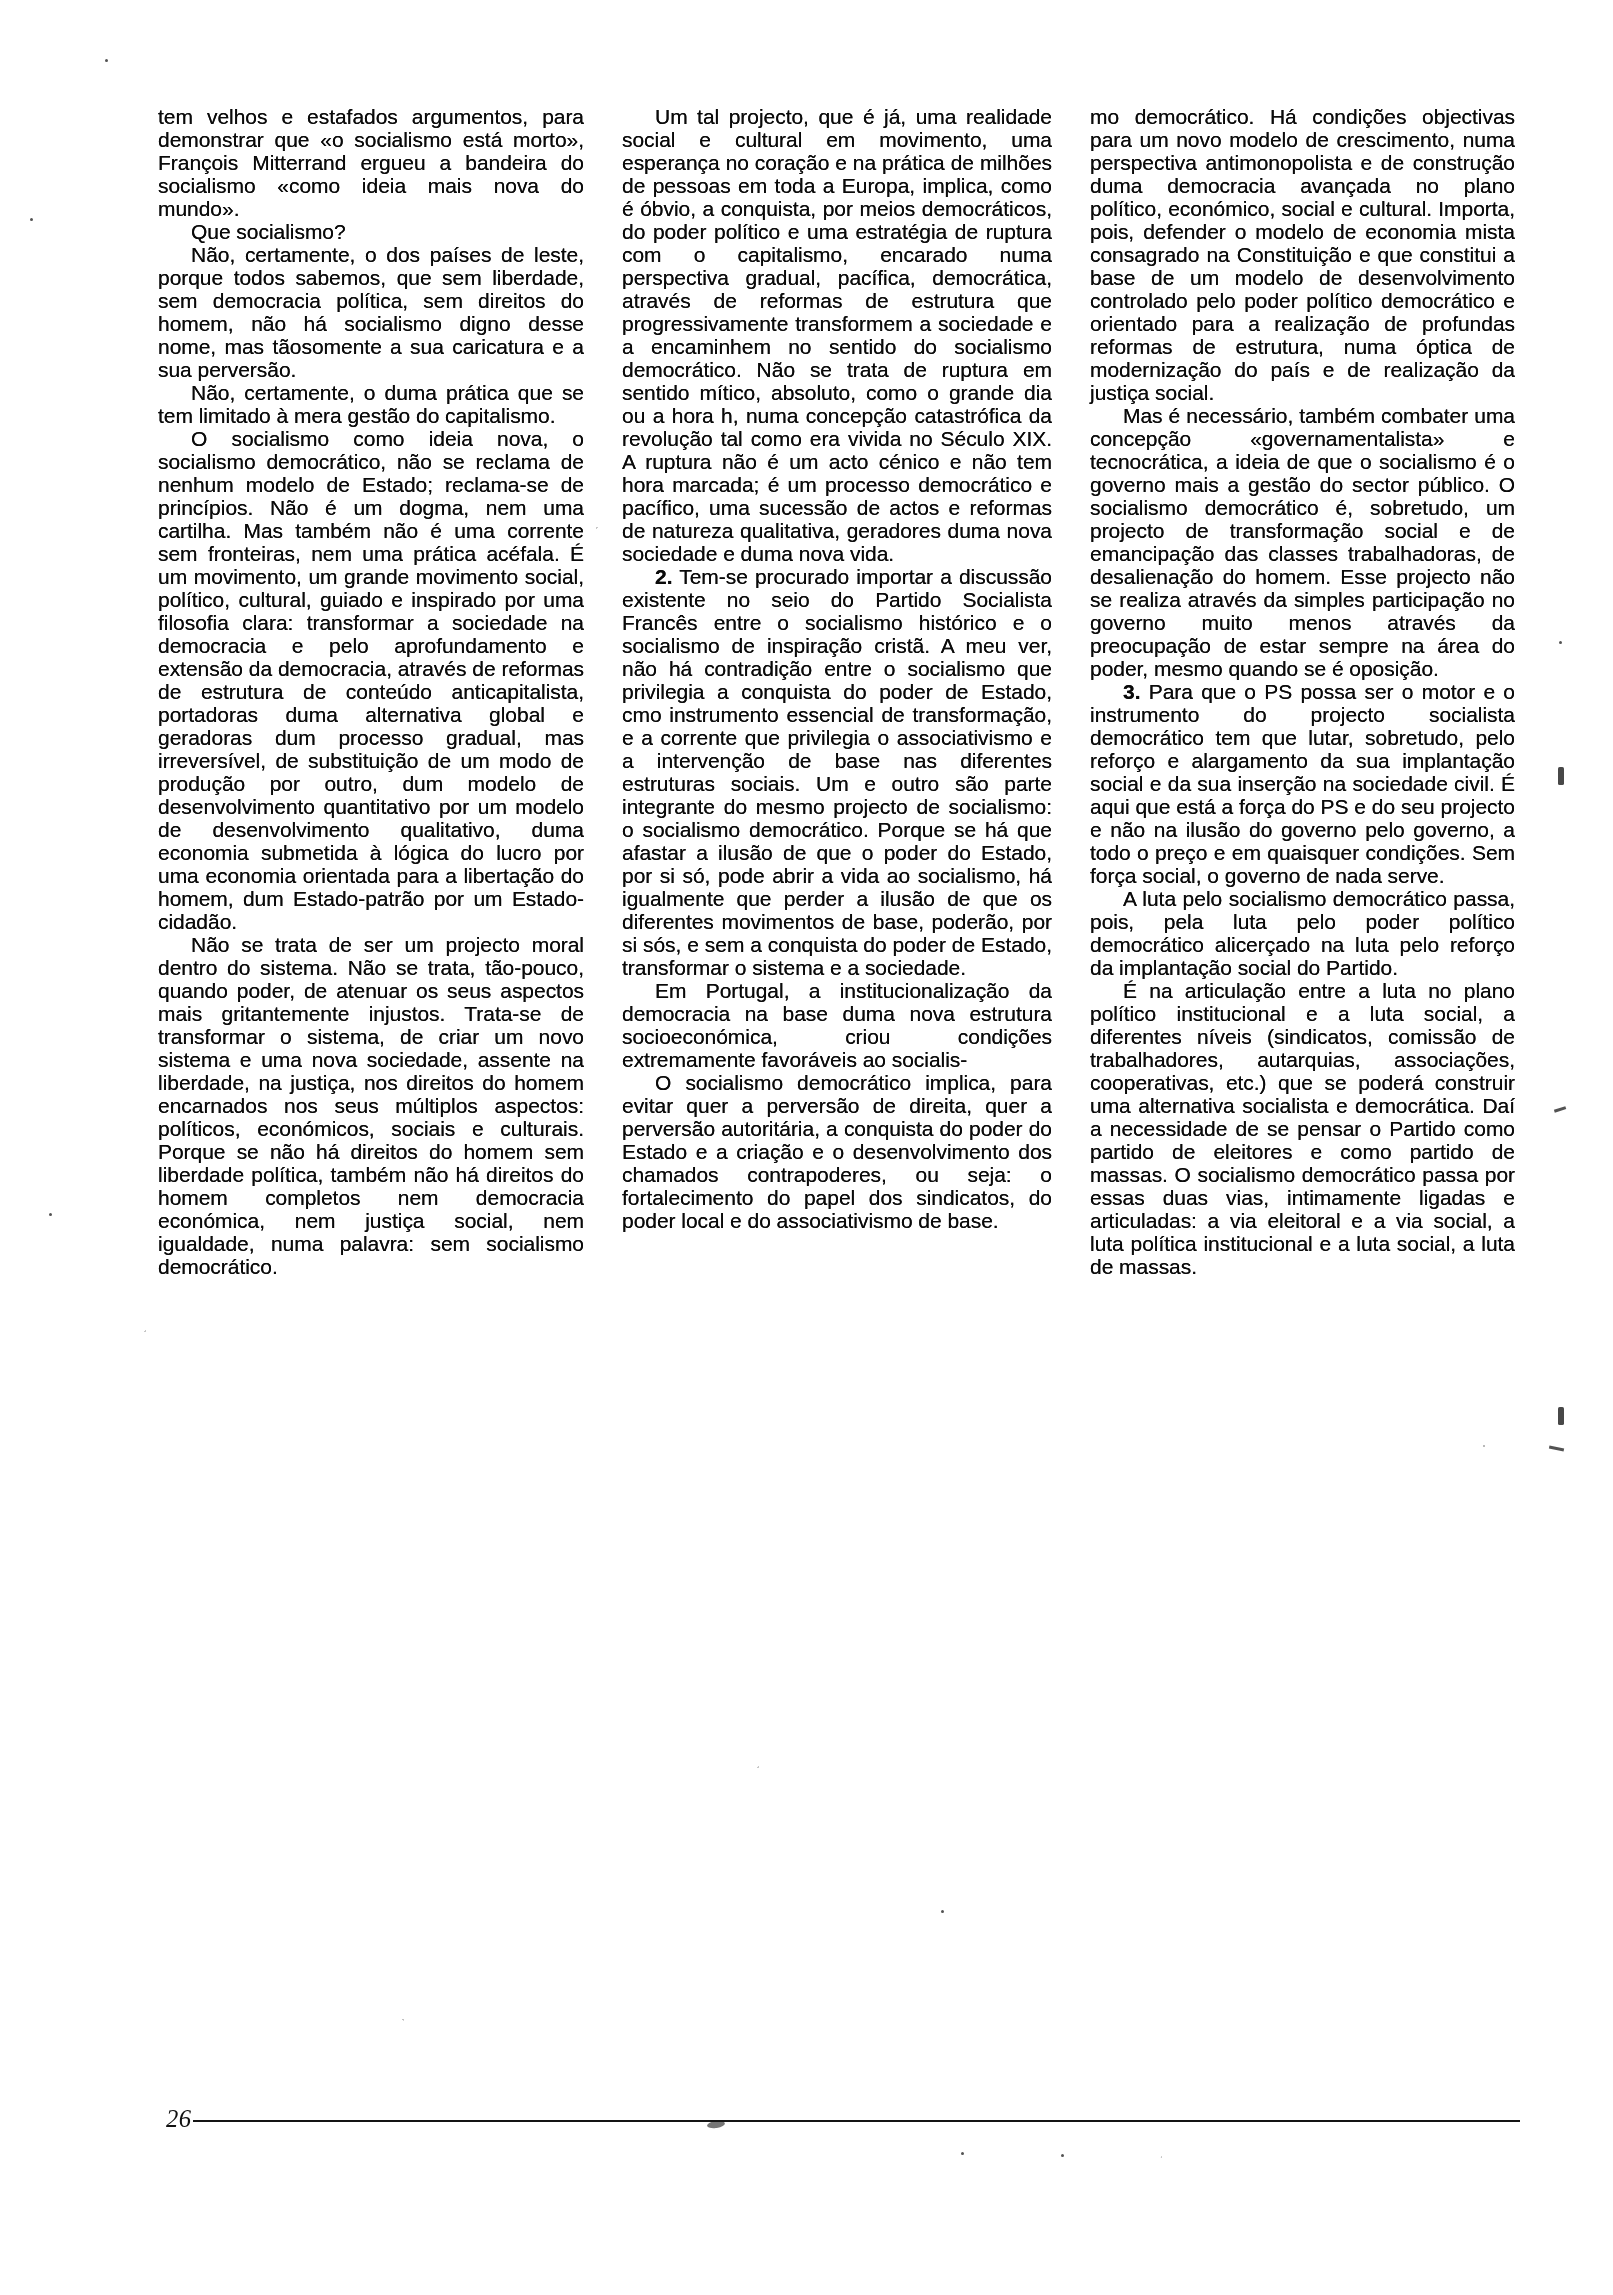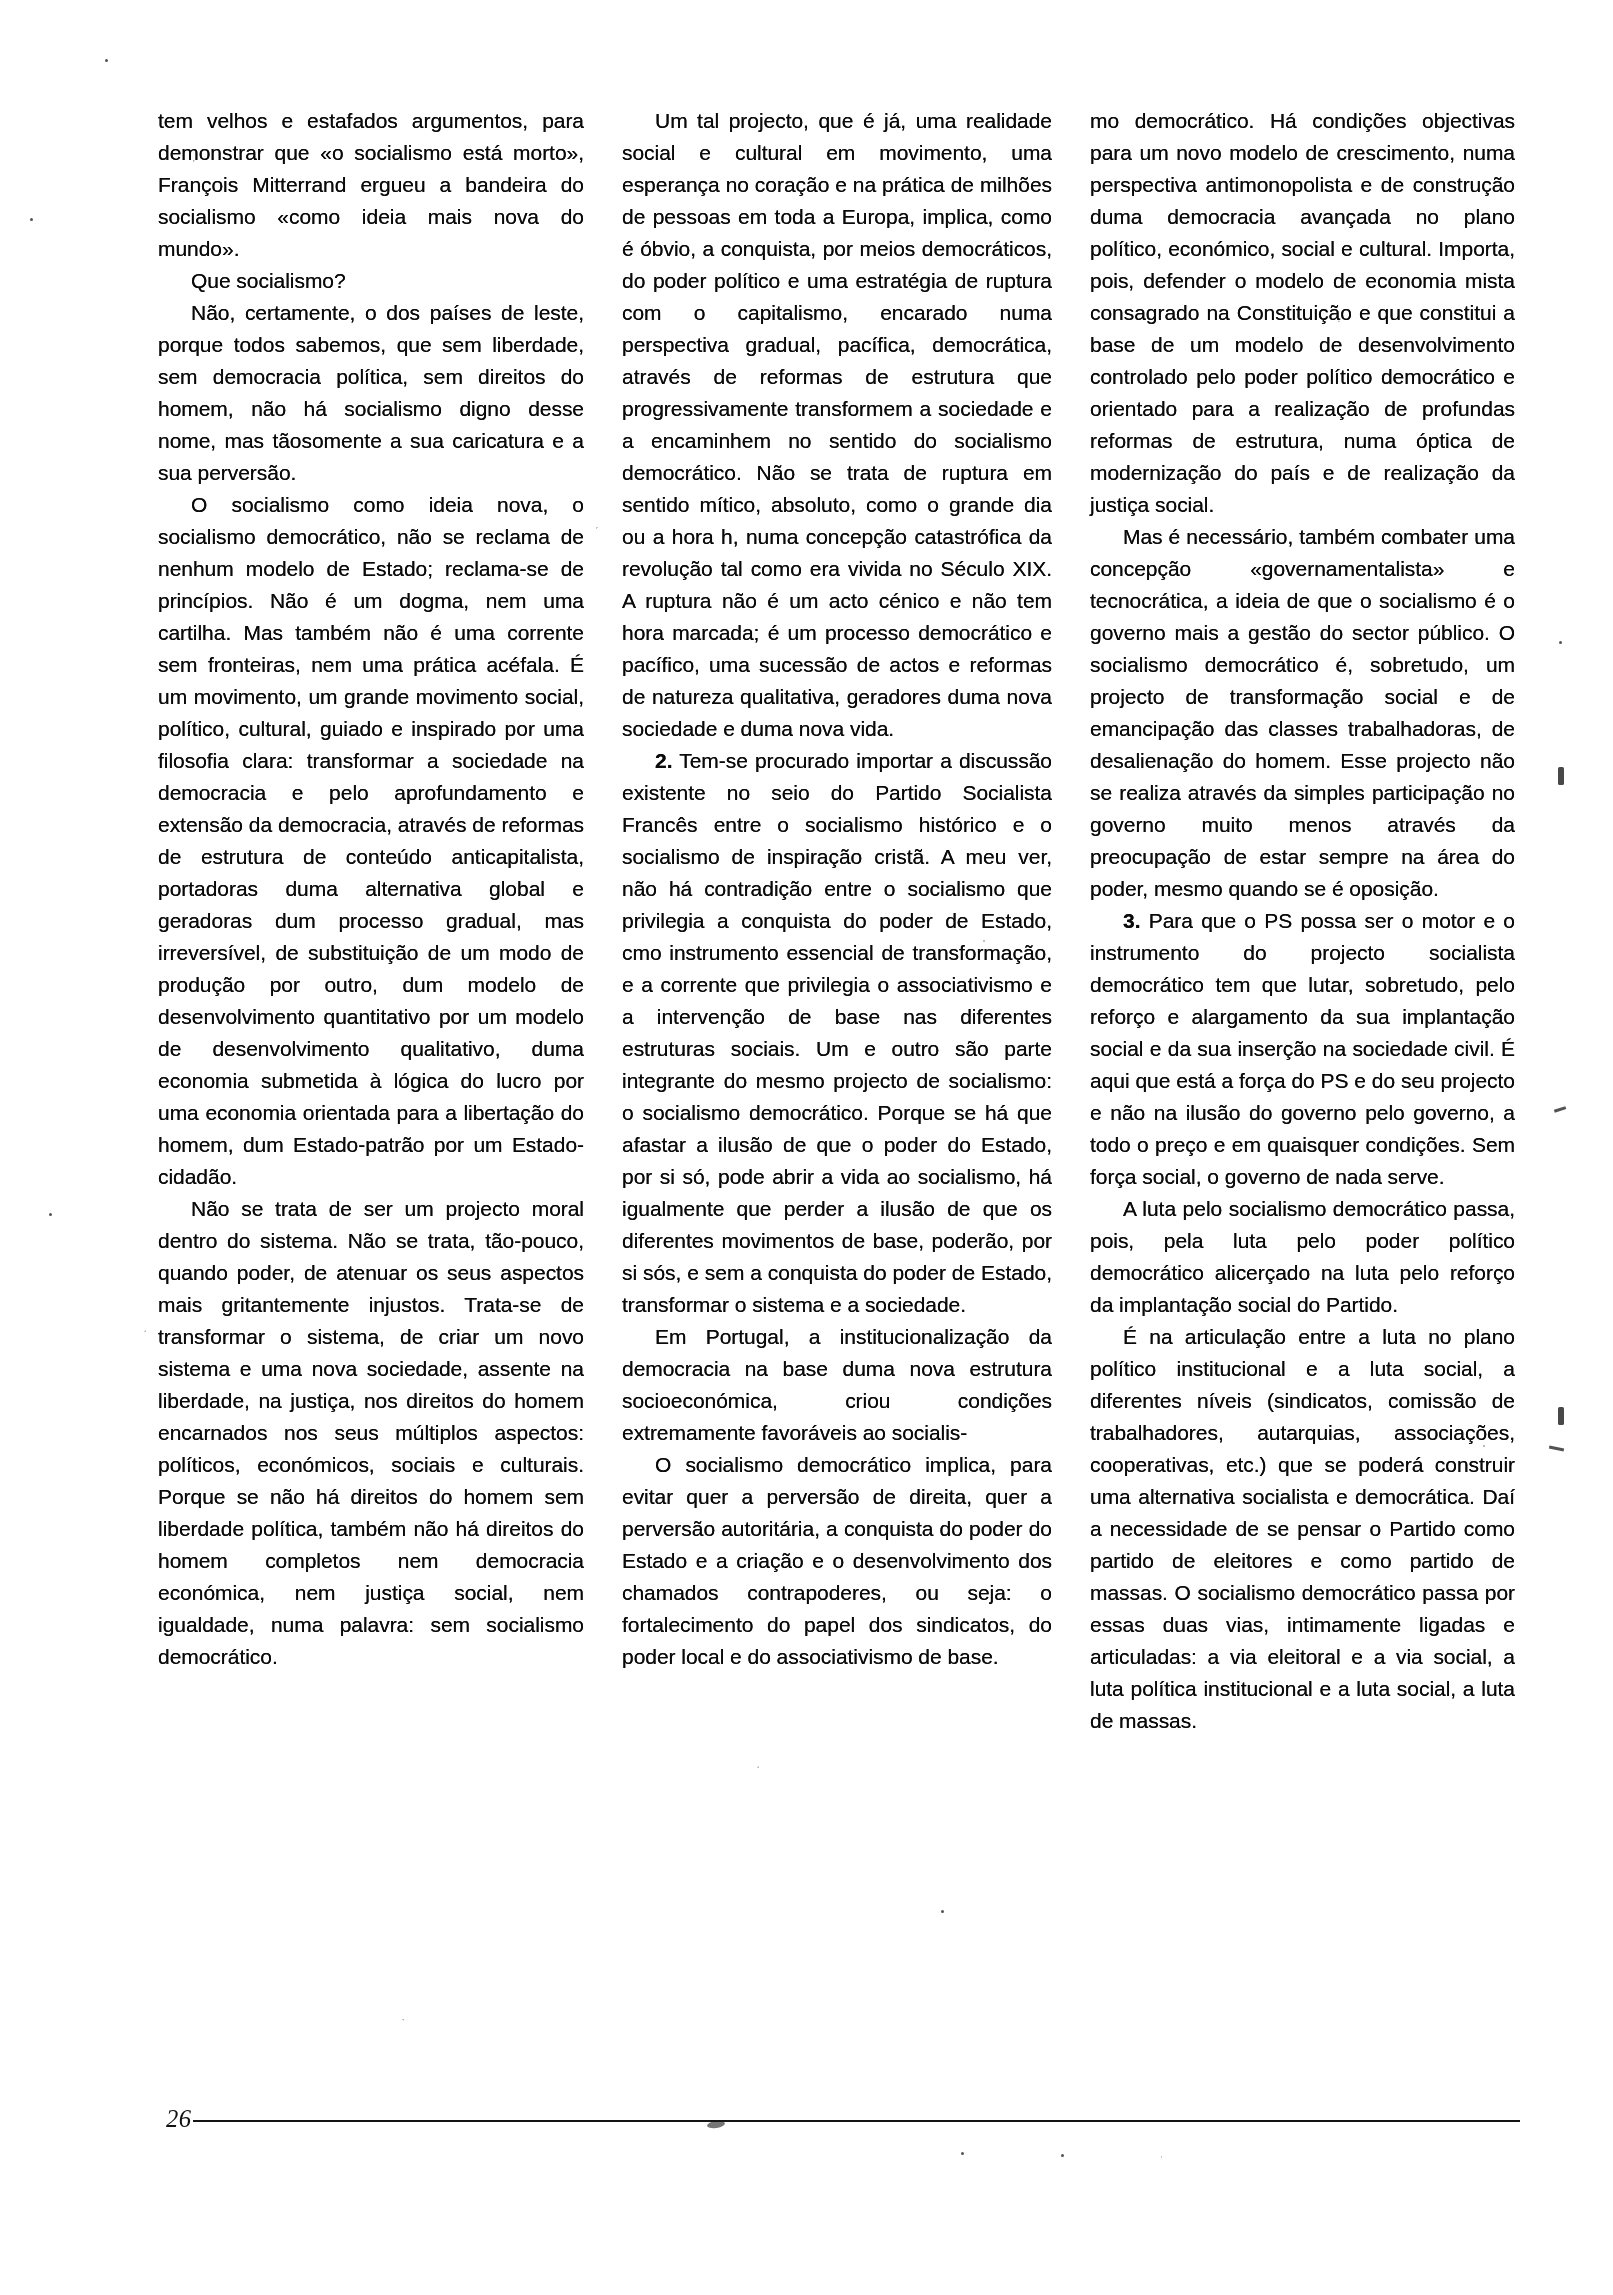--- a/index.html
+++ b/index.html
@@ -58,21 +58,21 @@
     width: 426px;
     flex: 0 0 426px;
   }
   .col.c2 { width: 430px; flex: 0 0 430px; }
   .col.c3 { width: 425px; flex: 0 0 425px; }
 
   p.para {
     margin: 0;
     font-family: "Liberation Sans", sans-serif;
     font-size: 21px;
-    line-height: 32px;
+    line-height: 23px;
     text-align: justify;
     text-justify: inter-word;
     color: #0a0a0a;
     text-indent: 33px;
     letter-spacing: -0.04px;
     word-spacing: 0px;
     -webkit-font-smoothing: none;
   }
   p.para.noindent { text-indent: 0; }
   p.para b { font-weight: 700; }
@@ -143,20 +143,21 @@
   <div class="mark dot" style="left:961px;top:2152px;"></div>
   <div class="mark dot" style="left:1061px;top:2154px;"></div>
   <div class="mark dot" style="left:941px;top:1910px;"></div>
 
   <div id="columns">
 
     <div class="col c1">
         <p class="para noindent">tem velhos e estafados argumentos, para demonstrar que «o socialismo está morto», François Mitterrand ergueu a bandeira do socialismo «como ideia mais nova do mundo».</p>
         <p class="para">Que socialismo?</p>
         <p class="para">Não, certamente, o dos países de leste, porque todos sabemos, que sem liberdade, sem democracia política, sem direitos do homem, não há socialismo digno desse nome, mas tão­somente a sua caricatura e a sua perversão.</p>
+        <p class="para">Não, certamente, o duma prática que se tem limitado à mera gestão do capitalismo.</p>
         <p class="para">O socialismo como ideia nova, o socialismo democrático, não se reclama de nenhum modelo de Estado; reclama-se de princípios. Não é um dogma, nem uma cartilha. Mas também não é uma corrente sem fronteiras, nem uma prática acéfala. É um movimento, um grande movimento social, político, cultural, guiado e inspirado por uma filosofia clara: transformar a sociedade na democracia e pelo aprofundamento e extensão da democracia, através de reformas de estrutura de conteúdo anticapitalista, portadoras duma alternativa global e geradoras dum processo gradual, mas irreversível, de substituição de um modo de produção por outro, dum modelo de desenvolvimento quantitativo por um modelo de desenvolvimento qualitativo, duma economia submetida à lógica do lucro por uma economia orientada para a libertação do homem, dum Estado-patrão por um Estado-cidadão.</p>
         <p class="para">Não se trata de ser um projecto moral dentro do sistema. Não se trata, tão-pouco, quando poder, de atenuar os seus aspectos mais gritantemente injustos. Trata-se de transformar o sistema, de criar um novo sistema e uma nova sociedade, assente na liberdade, na justiça, nos direitos do homem encarnados nos seus múltiplos aspectos: políticos, económicos, sociais e culturais. Porque se não há direitos do homem sem liberdade política, também não há direitos do homem completos nem democracia económica, nem justiça social, nem igualdade, numa palavra: sem socialismo democrático.</p>
       </div>
     <div class="col c2">
         <p class="para">Um tal projecto, que é já, uma realidade social e cultural em movimento, uma esperança no coração e na prática de milhões de pessoas em toda a Europa, implica, como é óbvio, a conquista, por meios democráticos, do poder político e uma estratégia de ruptura com o capitalismo, encarado numa perspectiva gradual, pacífica, democrática, através de reformas de estrutura que progressivamente transformem a sociedade e a encaminhem no sentido do socialismo democrático. Não se trata de ruptura em sentido mítico, absoluto, como o grande dia ou a hora h, numa concepção catastrófica da revolução tal como era vivida no Século XIX. A ruptura não é um acto cénico e não tem hora marcada; é um processo democrático e pacífico, uma sucessão de actos e reformas de natureza qualitativa, geradores duma nova sociedade e duma nova vida.</p>
         <p class="para"><b>2.</b> Tem-se procurado importar a discussão existente no seio do Partido Socialista Francês entre o socialismo histórico e o socialismo de inspiração cristã. A meu ver, não há contradição entre o socialismo que privilegia a conquista do poder de Estado, cmo instrumento essencial de transformação, e a corrente que privilegia o associativismo e a intervenção de base nas diferentes estruturas sociais. Um e outro são parte integrante do mesmo projecto de socialismo: o socialismo democrático. Porque se há que afastar a ilusão de que o poder do Estado, por si só, pode abrir a vida ao socialismo, há igualmente que perder a ilusão de que os diferentes movimentos de base, poderão, por si sós, e sem a conquista do poder de Estado, transformar o sistema e a sociedade.</p>
         <p class="para">Em Portugal, a institucionalização da democracia na base duma nova estrutura socioeconómica, criou condições extremamente favoráveis ao socialis-</p>
         <p class="para">O socialismo democrático implica, para evitar quer a perversão de direita, quer a perversão autoritária, a conquista do poder do Estado e a criação e o desenvolvimento dos chamados contrapoderes, ou seja: o fortalecimento do papel dos sindicatos, do poder local e do associativismo de base.</p>
       </div>
     <div class="col c3">

